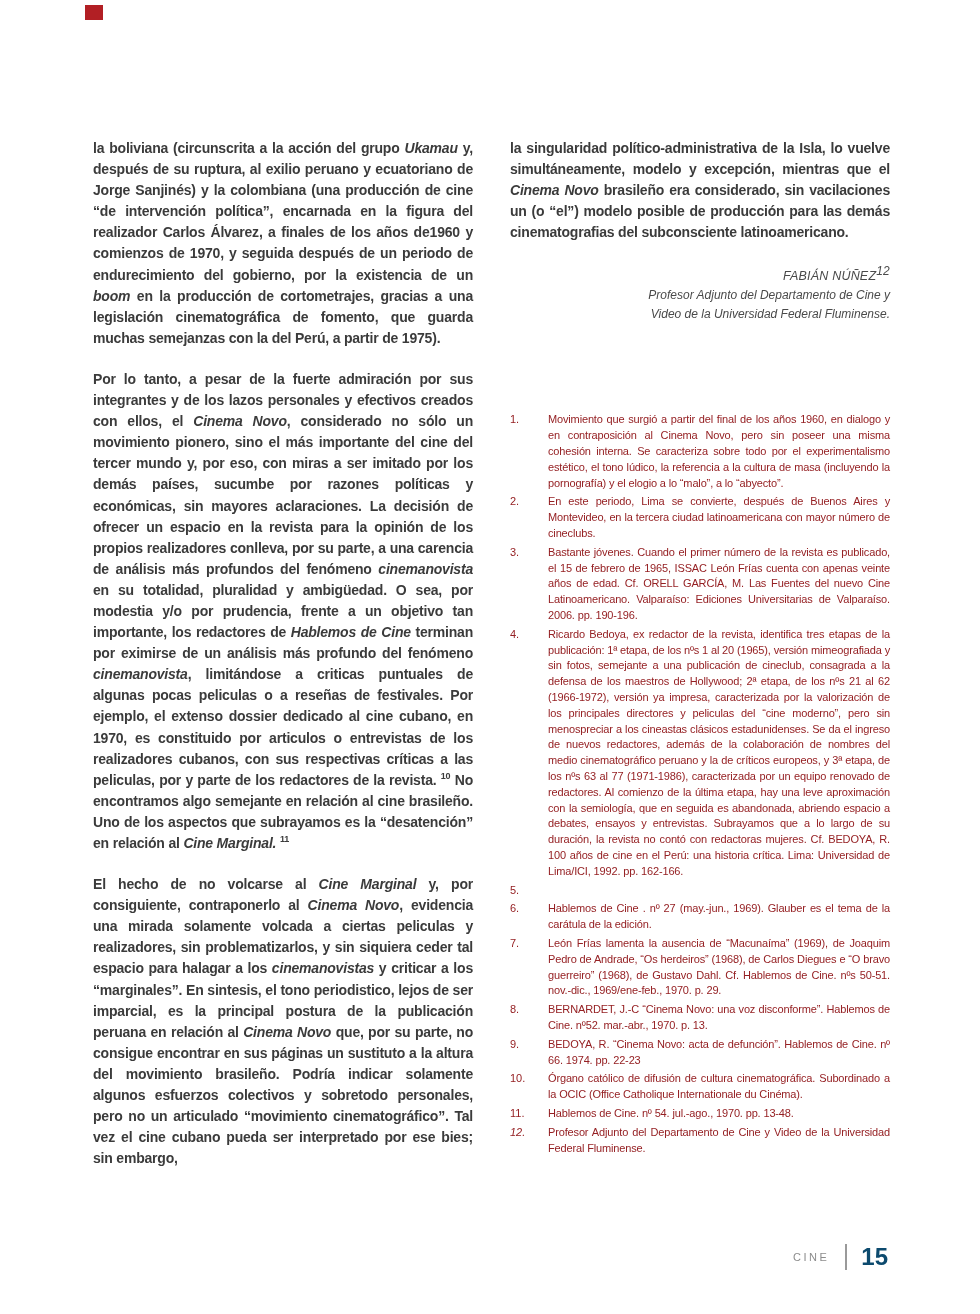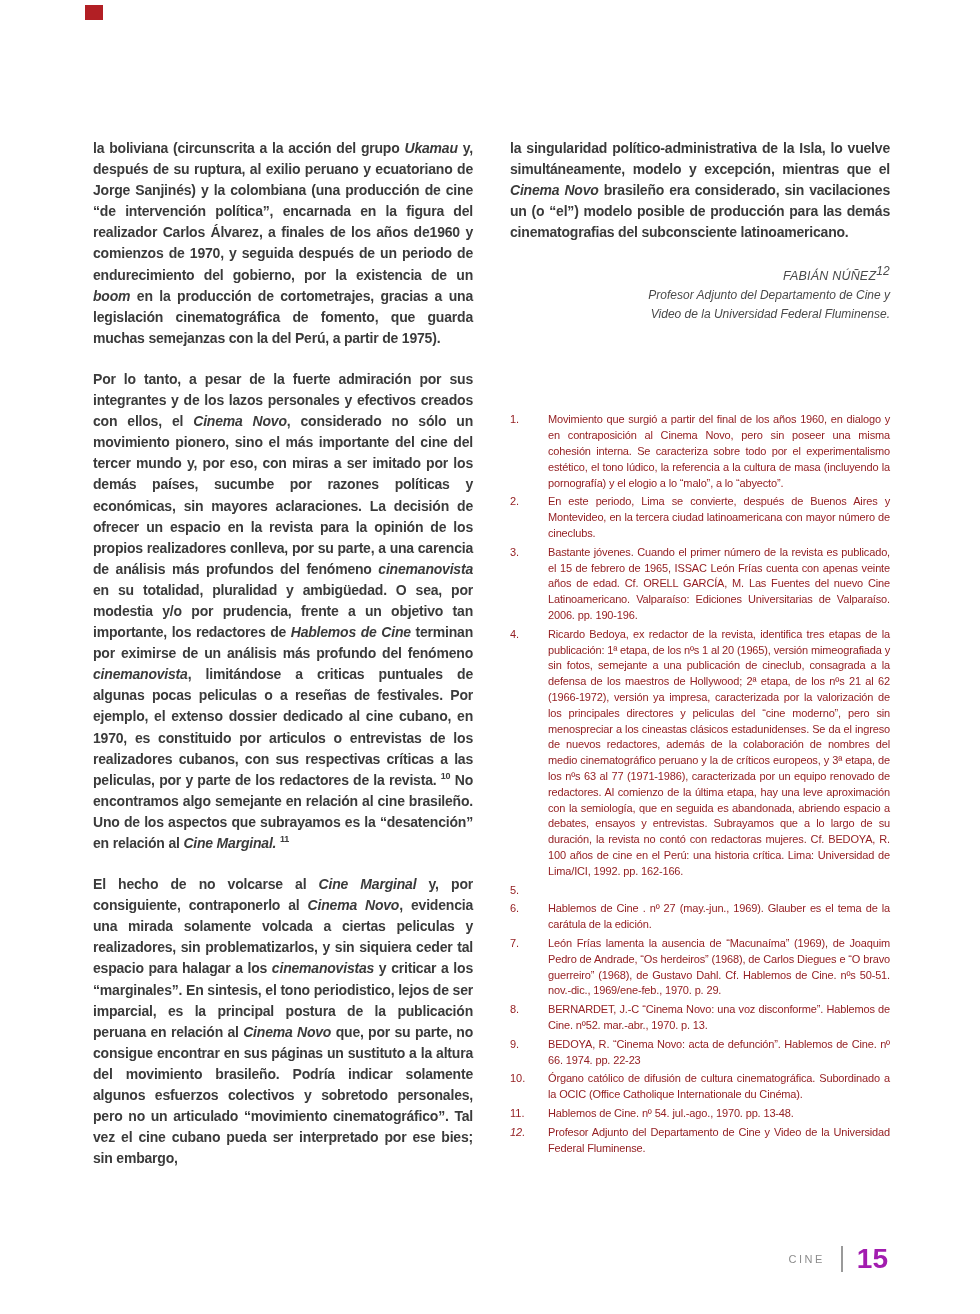--- a/index.html
+++ b/index.html
@@ -25,21 +25,21 @@
     font-size:17.5px;font-weight:700;letter-spacing:0.2px;
     margin:0 0 7px 0;
   }
   .refs-list{list-style:none;margin:0;padding:0;}
   .refs-list li{display:flex;margin:0 0 3px 0;}
   .ref-num{flex:none;width:38px;font-size:11px;line-height:15.8px;}
   .ref-text{flex:1;font-size:11px;line-height:15.8px;letter-spacing:-0.15px;text-align:justify;}
   .footer{position:absolute;right:92px;top:1243px;display:flex;align-items:center;}
   .footer-section{font-size:11px;letter-spacing:2.5px;color:#8c8c8c;}
   .footer-sep{width:2px;height:26px;background:#9a9a9a;margin:0 14px 0 16px;}
-  .footer-page{font-size:28px;font-weight:600;color:#a21caf;}
+  .footer-page{font-size:24px;font-weight:600;color:#0c4a6e;}
 </style>
 </head>
 <body>
 
 <div class="page">
 
   <div class="corner-accent" style="background: rgb(178, 31, 36);"></div>
 
   <div class="col-left">
     <p class="body-para"><span>la boliviana (circunscrita a la acción del grupo </span><span style="font-style: italic;">Ukamau</span><span> y, después de su ruptura, al exilio peruano y ecuatoriano de Jorge Sanjinés) y la colombiana (una producción de cine “de intervención política”, encarnada en la figura del realizador Carlos Álvarez, a finales de los años de1960 y comienzos de 1970, y seguida después de un periodo de endurecimiento del gobierno, por la existencia de un </span><span style="font-style: italic;">boom</span><span> en la producción de cortometrajes, gracias a una legislación cinematográfica de fomento, que guarda muchas semejanzas con la del Perú, a partir de 1975).</span></p>

